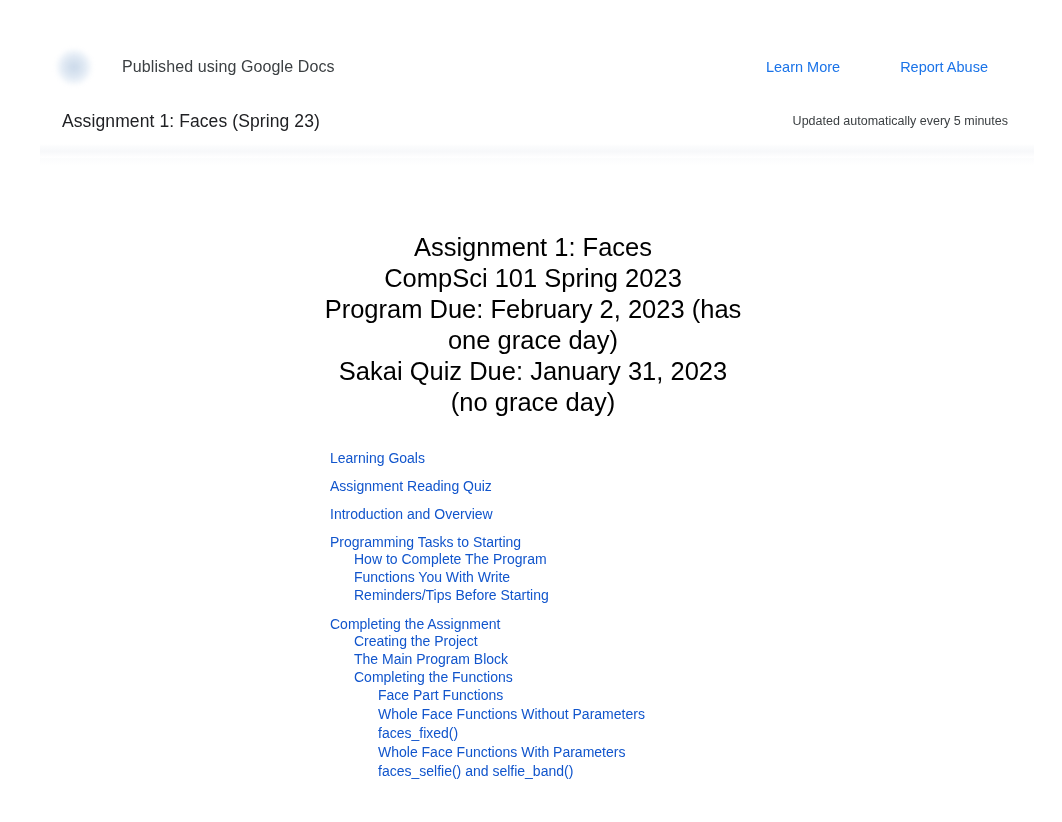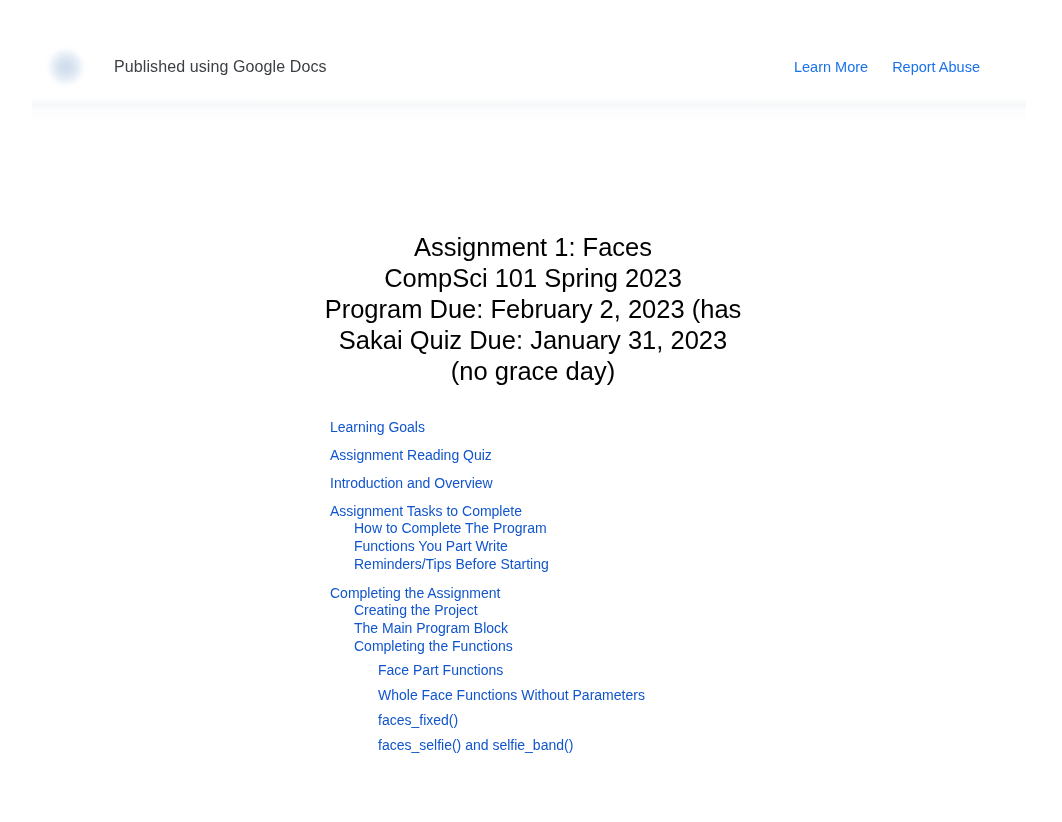--- a/index.html
+++ b/index.html
@@ -13,21 +13,21 @@
     height: 822px;
     position: relative;
     overflow: hidden;
     font-family: "Liberation Sans", sans-serif;
     -webkit-font-smoothing: antialiased;
   }
 
   
   .pub-shell {
     position: absolute;
-    left: 32px;
+    left: 40px;
     top: 36px;
     width: 994px;
     background: #ffffff;
   }
 
   .pub-bar {
     position: relative;
     height: 62px;
     background: #ffffff;
     display: flex;
@@ -54,21 +54,21 @@
     font-size: 16px;
     color: #3c4043;
     letter-spacing: 0.1px;
     white-space: nowrap;
   }
 
   .pub-links {
     margin-left: auto;
     display: flex;
     align-items: center;
-    gap: 24px;
+    gap: 60px;
     padding-right: 46px;
   }
 
   .pub-link {
     font-size: 14.5px;
     color: #1a73e8;
     text-decoration: none;
     white-space: nowrap;
     cursor: pointer;
   }
@@ -165,21 +165,20 @@
     padding-left: 0;
     line-height: 15px;
   }
   .toc .lvl2 {
     padding-left: 24px;
     line-height: 18px;
   }
   .toc .lvl3 {
     padding-left: 48px;
     line-height: 19px;
-    margin-top: 6px;
   }
   .toc .grp {
     margin-bottom: 13px;
   }
   .toc .grp .lvl1 {
     margin-bottom: 0;
   }
 </style>
 </head>
 <body>
@@ -189,54 +188,60 @@
   <div class="pub-bar">
     <div class="pub-logo"></div>
     <div class="pub-title">Published using Google Docs</div>
 
     <div class="pub-links">
       <a class="pub-link">Learn More</a>
       <a class="pub-link">Report Abuse</a>
     </div>
   </div>
 
+  <div class="doc-bar">
+    <div class="doc-title">Assignment 1: Faces (Spring 23)</div>
+    <div class="doc-updated">Updated automatically every 5 minutes</div>
+  </div>
 
   <div class="band"></div>
   <div class="band-edge"></div>
 </div>
 
 <div class="page">
   <div class="doc-body">
 
     <div class="title-block">
       <p class="tl">Assignment 1: Faces</p>
       <p class="tl">CompSci 101 Spring 2023</p>
       <p class="tl">Program Due: February 2, 2023 (has</p>
+      <p class="tl">one grace day)</p>
       <p class="tl">Sakai Quiz Due: January 31, 2023</p>
       <p class="tl">(no grace day)</p>
     </div>
 
     <nav class="toc">
       <a class="lvl1">Learning Goals</a>
       <a class="lvl1">Assignment Reading Quiz</a>
       <a class="lvl1">Introduction and Overview</a>
 
       <div class="grp">
-        <a class="lvl1">Assignment Tasks to Complete</a>
+        <a class="lvl1">Programming Tasks to Starting</a>
         <a class="lvl2">How to Complete The Program</a>
-        <a class="lvl2">Functions You Part Write</a>
+        <a class="lvl2">Functions You With Write</a>
         <a class="lvl2">Reminders/Tips Before Starting</a>
       </div>
 
       <div class="grp">
         <a class="lvl1">Completing the Assignment</a>
         <a class="lvl2">Creating the Project</a>
         <a class="lvl2">The Main Program Block</a>
         <a class="lvl2">Completing the Functions</a>
         <a class="lvl3">Face  Part Functions</a>
         <a class="lvl3">Whole Face Functions Without Parameters</a>
         <a class="lvl3">faces_fixed()</a>
+        <a class="lvl3">Whole Face Functions With Parameters</a>
         <a class="lvl3">faces_selfie() and selfie_band()</a>
       </div>
     </nav>
 
   </div>
 </div>
 
 </body></html>

